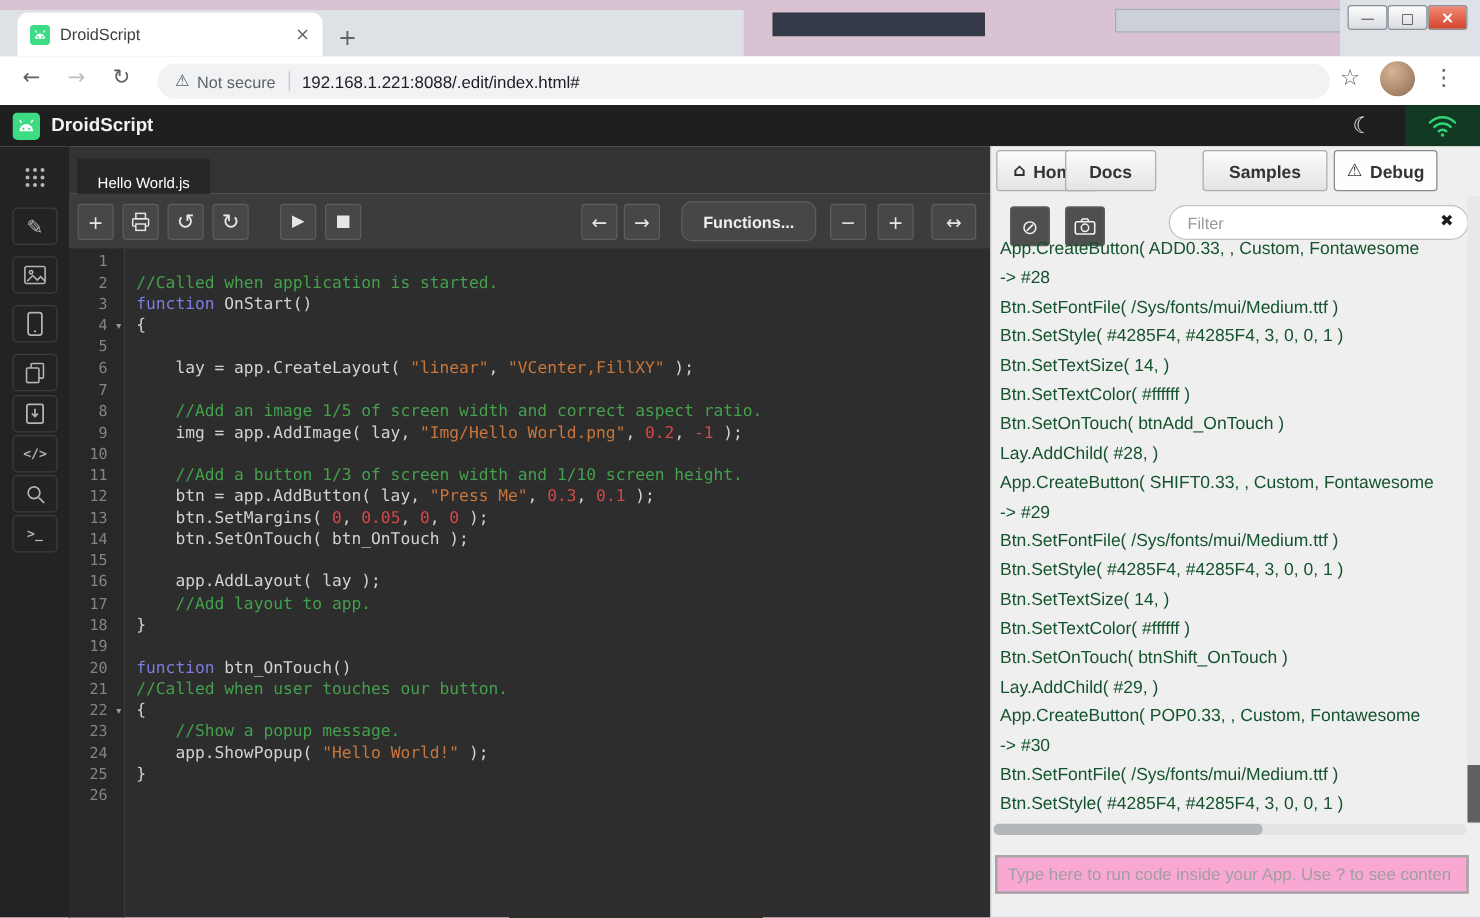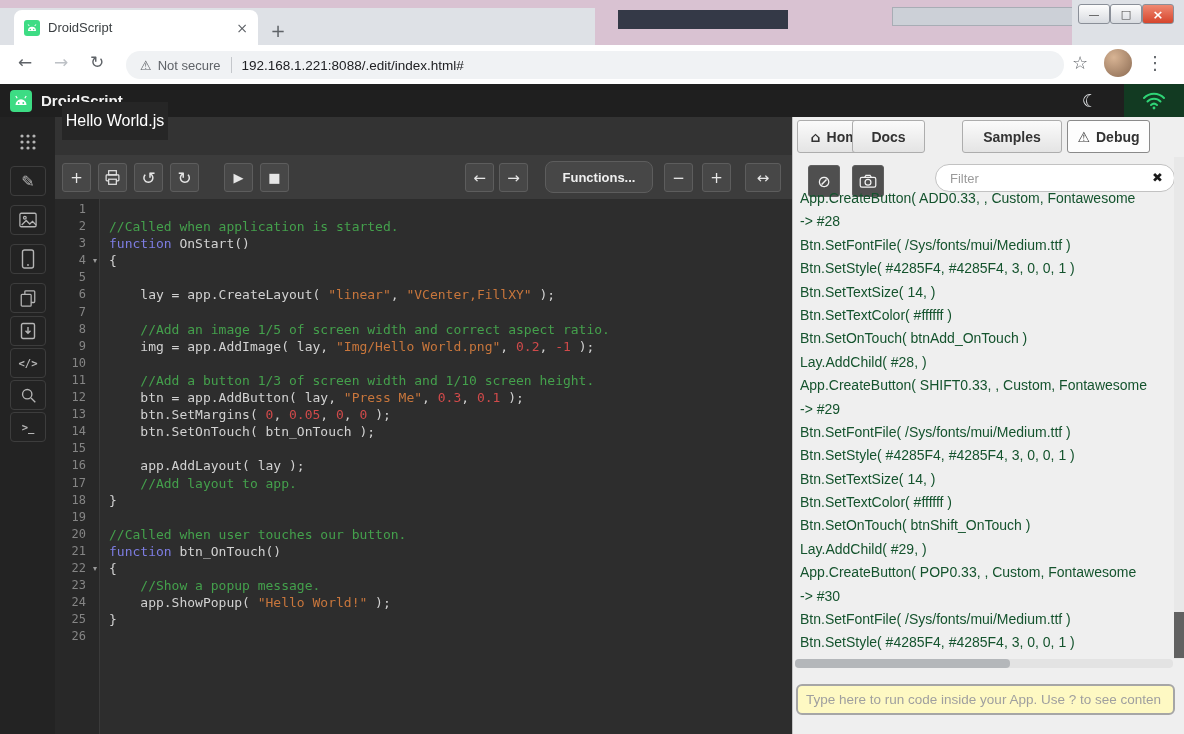--- a/index.html
+++ b/index.html
@@ -46,22 +46,22 @@
 
   
   .sidebar{left:0;top:117px;width:55px;height:617px;background:#232323;border-right:1px solid #121212}
   .sic{left:10px;width:34px;height:28px;border:1px solid #3d3d3d;border-radius:4px;
        display:flex;align-items:center;justify-content:center;color:#b5b5b5;cursor:pointer}
   .sic.noborder{border-color:transparent}
   .sic-txt{font-family:"DejaVu Sans Mono",monospace;font-size:10.5px;font-weight:bold}
 
   
   .edittabs{left:55px;top:117px;width:737px;height:38px;background:#333}
-  .filetab{left:62px;top:102px;width:106px;height:38px;background:#262626;color:#fff;
-           font-size:16px;display:flex;align-items:center;justify-content:center;cursor:pointer}
+  .filetab{left:62px;top:127px;width:106px;height:38px;background:#262626;color:#fff;
+           font-size:12px;display:flex;align-items:center;justify-content:center;cursor:pointer}
   .edittoolbar{left:55px;top:155px;width:737px;height:44px;background:#3c3c3c;border-bottom:1px solid #282828}
   .ebtn{top:163px;width:27px;height:27px;background:#474747;border:1px solid #5d5d5d;border-radius:3px;
         color:#e6e6e6;display:flex;align-items:center;justify-content:center;font-size:15px;cursor:pointer}
   .fnbtn{left:545px;top:161px;width:106px;height:30px;background:#474747;border:1px solid #5d5d5d;
          border-radius:8px;color:#eee;font-size:13px;font-weight:bold;display:flex;align-items:center;
          justify-content:center;cursor:pointer}
   .codearea{left:55px;top:199px;width:737px;height:535px;background:#2d2d2d;display:flex}
   .gutter{width:45px;background:#282828;border-right:1px solid #3a3a3a;padding-top:3px;box-sizing:border-box}
   .ln{height:17.1px;line-height:17.1px;text-align:right;padding-right:13px;position:relative;
       color:#858585;font:12px "DejaVu Sans Mono",monospace}
@@ -83,22 +83,22 @@
           background:#fff;box-sizing:border-box;padding:0 26px 0 14px;font-size:13px;color:#333;outline:none;
           font-family:"Liberation Sans",sans-serif}
   .filter::placeholder{color:#9b9b9b}
   .filter-clear{left:1152px;top:170px;font-size:13px;color:#1a1a1a;cursor:pointer}
   .dlog{left:800px;top:187px;width:372px;height:468px;overflow:hidden}
   .logline{height:23.4px;line-height:23.4px;font-size:14px;color:#14532d;white-space:nowrap}
   .hscroll{left:795px;top:659px;width:378px;height:9px;background:#e3e3e3;border-radius:4px}
   .hthumb{left:795px;top:659px;width:215px;height:9px;background:#b4b7ba;border-radius:4px;cursor:pointer}
   .vscroll{left:1174px;top:157px;width:10px;height:502px;background:#e8e8e8}
   .vthumb{left:1174px;top:612px;width:10px;height:46px;background:#616161;cursor:pointer}
-  .console{left:796px;top:684px;width:379px;height:31px;border:2px solid #a6a6a6;border-radius:6px;
-           box-sizing:border-box;padding:4px 8px;font-size:13.5px;color:#333;outline:none;background:#fef9c3;
+  .console{left:796px;top:684px;width:379px;height:31px;border:2px solid #a6a6a6;border-radius:0;
+           box-sizing:border-box;padding:4px 8px;font-size:13.5px;color:#333;outline:none;background:#f9a8d4;
            font-family:"Liberation Sans",sans-serif}
   .console::placeholder{color:#9f9f9f}
 
   svg{display:block}
 </style>
 </head>
 <body>
 
 <div class="abs titlebar"></div>
 <div class="abs titlebar-pink"></div>
@@ -330,22 +330,22 @@
       <div class="cl"> </div>
       <div class="cl"><span class="tk-p">    </span><span class="tk-c">//Add a button 1/3 of screen width and 1/10 screen height.</span></div>
       <div class="cl"><span class="tk-p">    btn = app.AddButton( lay, </span><span class="tk-s">"Press Me"</span><span class="tk-p">, </span><span class="tk-n">0.3</span><span class="tk-p">, </span><span class="tk-n">0.1</span><span class="tk-p"> );</span></div>
       <div class="cl"><span class="tk-p">    btn.SetMargins( </span><span class="tk-n">0</span><span class="tk-p">, </span><span class="tk-n">0.05</span><span class="tk-p">, </span><span class="tk-n">0</span><span class="tk-p">, </span><span class="tk-n">0</span><span class="tk-p"> );</span></div>
       <div class="cl"><span class="tk-p">    btn.SetOnTouch( btn_OnTouch );</span></div>
       <div class="cl"> </div>
       <div class="cl"><span class="tk-p">    app.AddLayout( lay );</span></div>
       <div class="cl"><span class="tk-p">    </span><span class="tk-c">//Add layout to app.</span></div>
       <div class="cl"><span class="tk-p">}</span></div>
       <div class="cl"> </div>
+      <div class="cl"><span class="tk-k">function</span><span class="tk-p"> btn_OnTouch()</span></div>
       <div class="cl"><span class="tk-c">//Called when user touches our button.</span></div>
-      <div class="cl"><span class="tk-k">function</span><span class="tk-p"> btn_OnTouch()</span></div>
       <div class="cl"><span class="tk-p">{</span></div>
       <div class="cl"><span class="tk-p">    </span><span class="tk-c">//Show a popup message.</span></div>
       <div class="cl"><span class="tk-p">    app.ShowPopup( </span><span class="tk-s">"Hello World!"</span><span class="tk-p"> );</span></div>
       <div class="cl"><span class="tk-p">}</span></div>
       <div class="cl"> </div>
     </div>
 </div>
 
 <div class="abs panel"></div>
 

